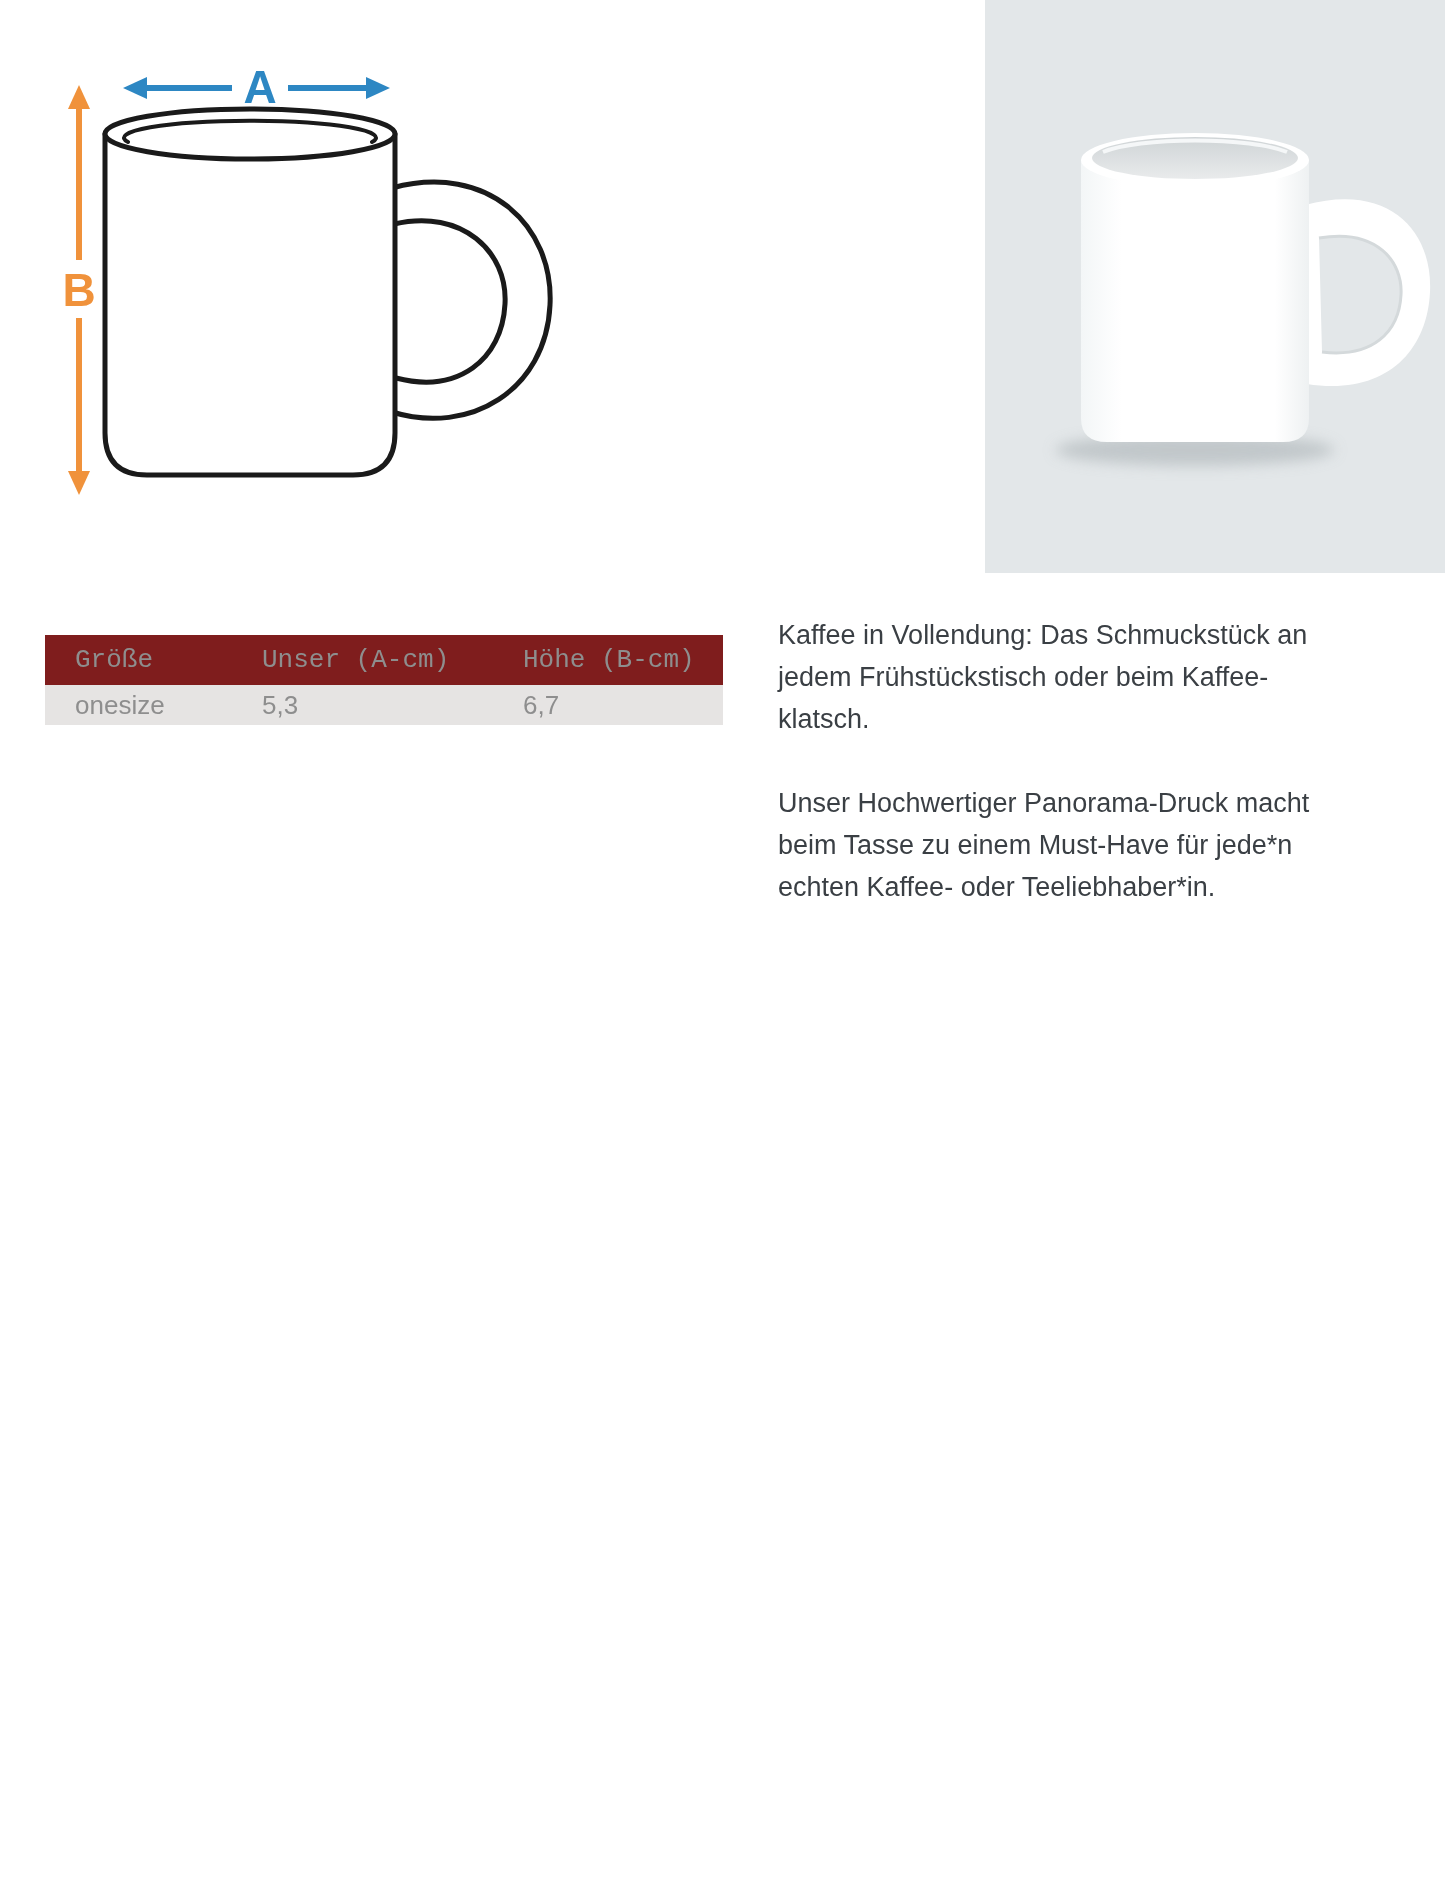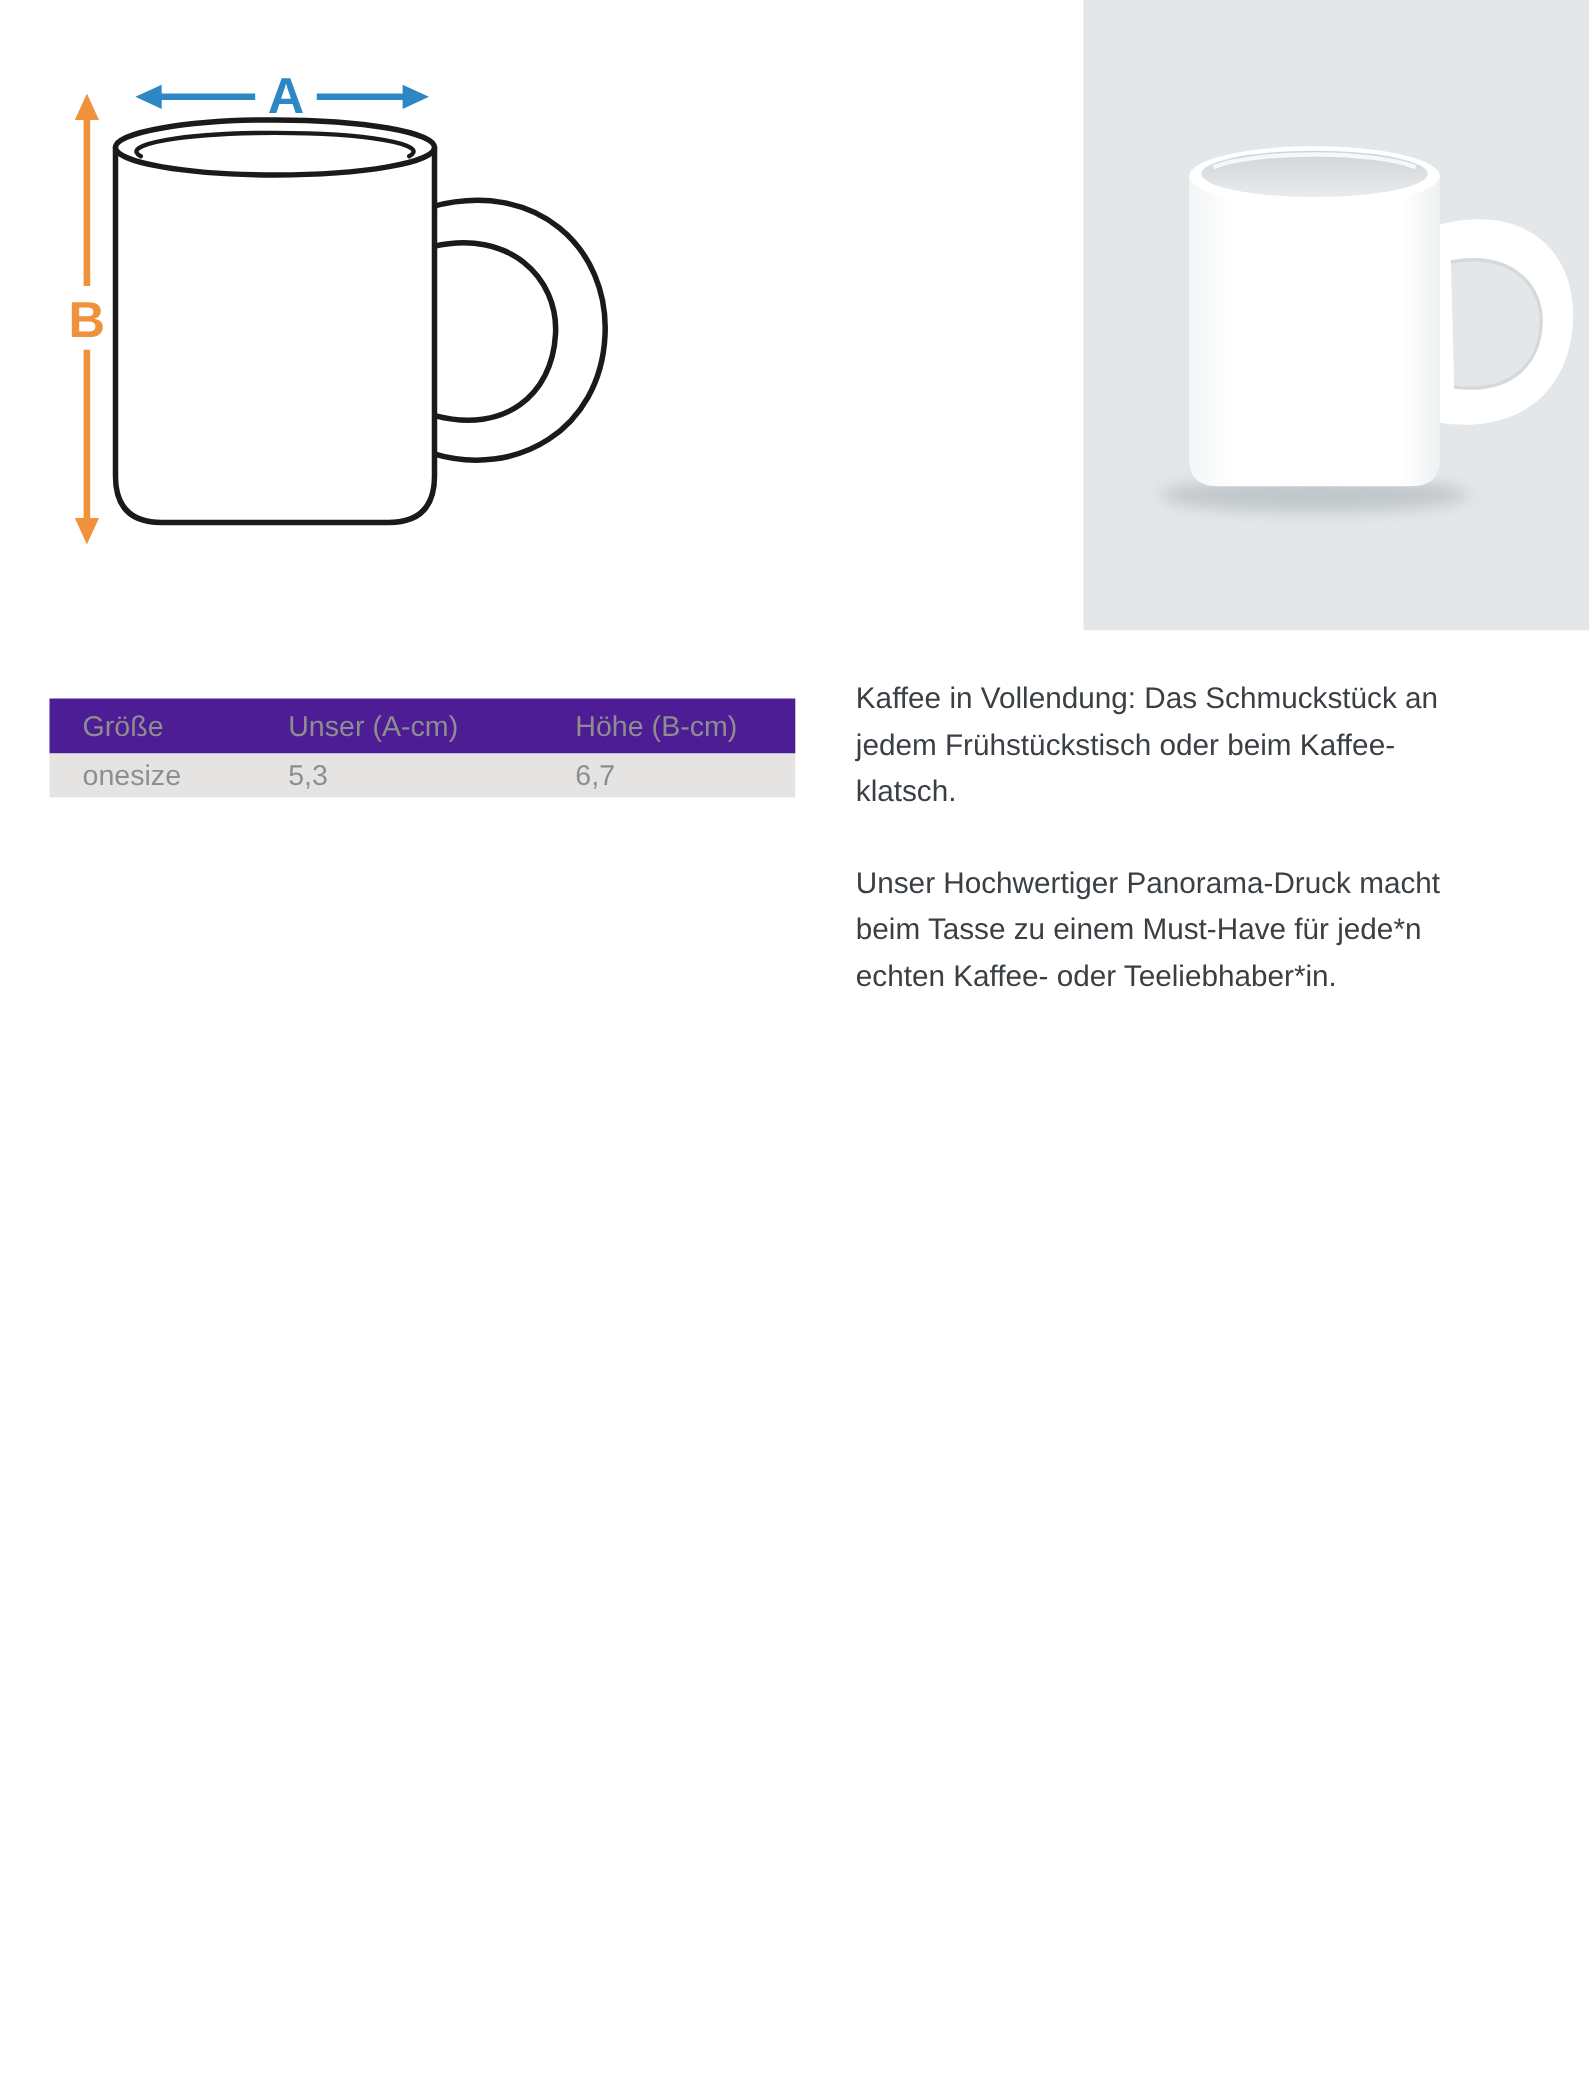--- a/index.html
+++ b/index.html
@@ -31,21 +31,21 @@
     width:678px;
     font-size:26px;
     color:#8e8e8e;
     font-weight:400;
   }
   .size-table .row{
     display:grid;
     grid-template-columns:217px 261px 200px;
     align-items:center;
   }
-  .size-table .row.header{ background:#4c1d95; height:50px; }
+  .size-table .row.header{ background:#7f1d1d; height:50px;font-family:Liberation Mono, monospace; }
   .size-table .row.data{ background:#e6e4e3; height:40px; }
   .size-table .cell{ white-space:nowrap; }
   .size-table .cell.first{ padding-left:30px; }
   
   .description{
     position:absolute;
     left:778px; top:614px;
     width:640px;
     font-size:27px;
     line-height:42px;

